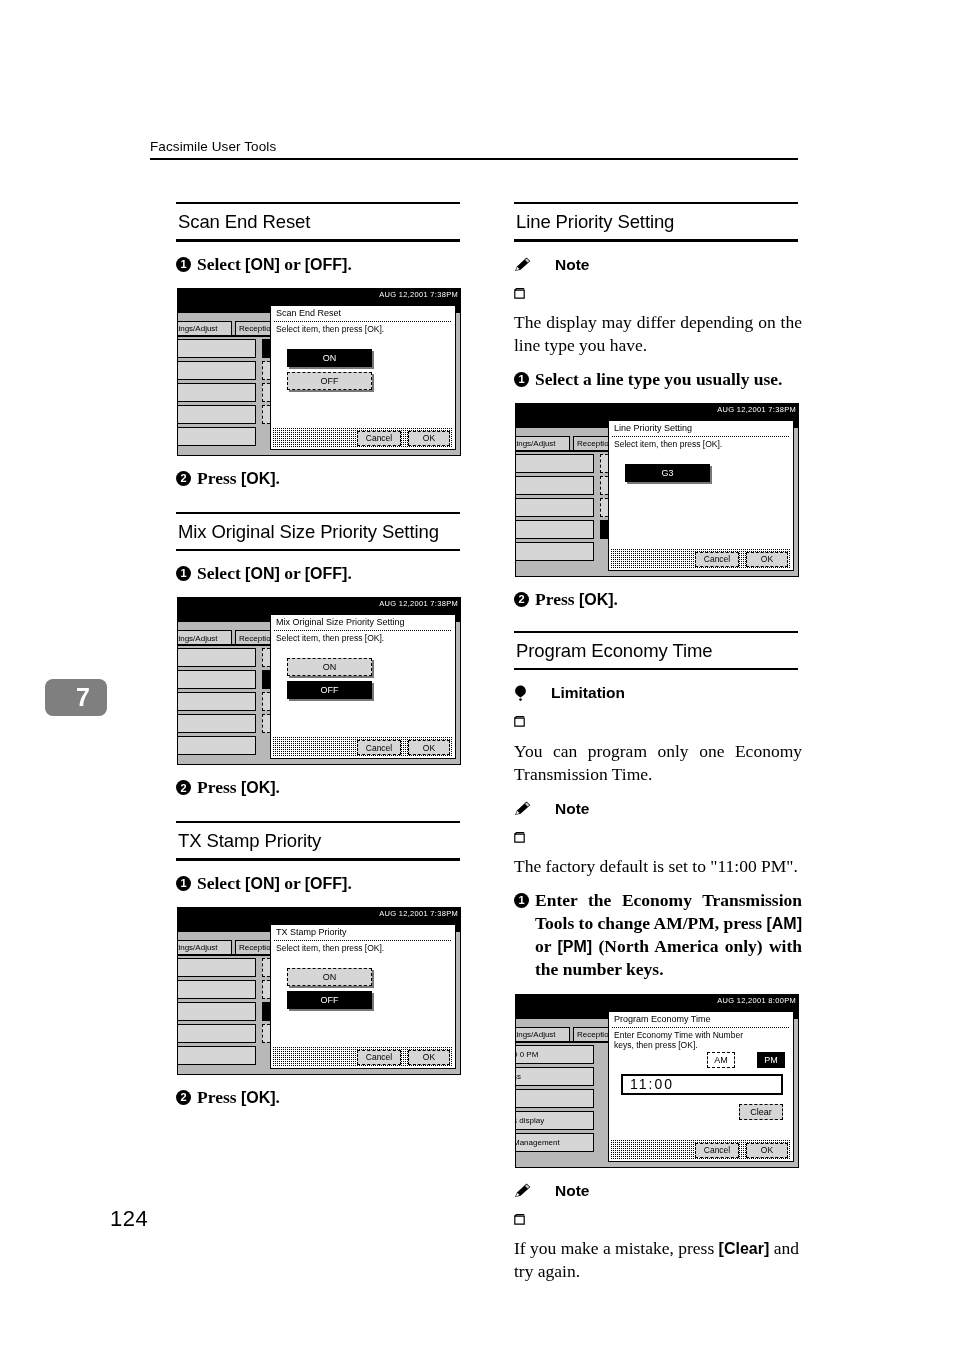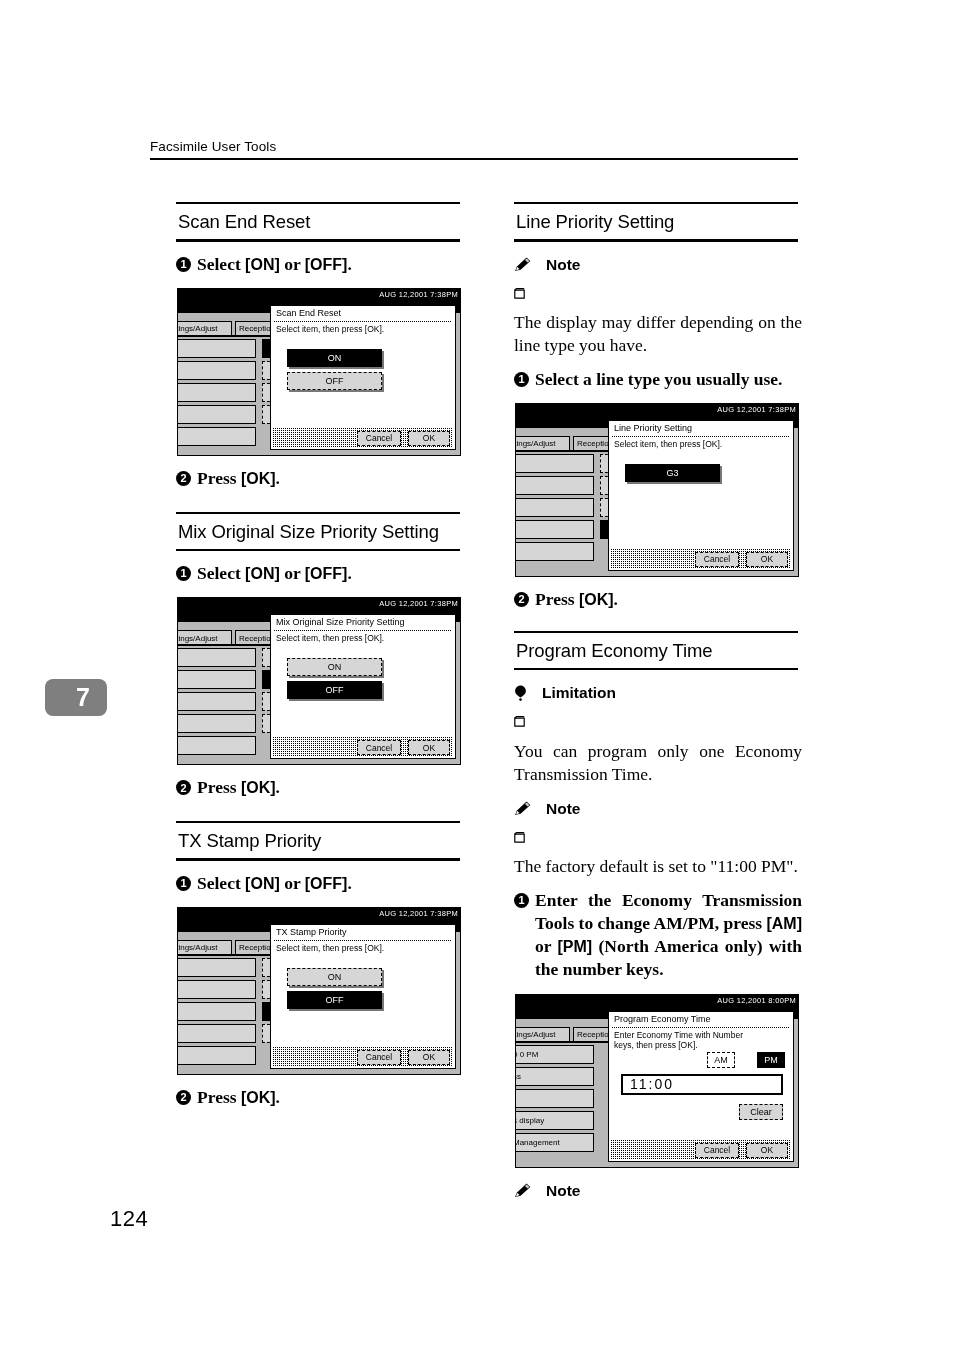--- a/index.html
+++ b/index.html
@@ -71,21 +71,21 @@
     display:flex;align-items:center;justify-content:center;
     margin-top:4px;
   }
   .step-txt{flex:1 1 auto;}
   .step-txt.just{text-align:justify;}
   .kb{font-family:"Liberation Sans", sans-serif;font-weight:bold;font-size:16px;}
 
   
   .adm{margin:14px 0 0 0;}
   .adm-head{
-    display:flex;align-items:center;gap:15px;
+    display:flex;align-items:center;gap:24px;
     font-family:"Liberation Sans", sans-serif;
     font-size:15.5px;font-weight:bold;
   }
   .adm-body{
     display:flex;align-items:flex-start;gap:7px;
     font-size:17.5px;line-height:1.3;margin-top:3px;flex-direction:column;
   }
   .adm-body .sq{
     flex:0 0 auto;margin-top:5px;
   }
@@ -166,21 +166,21 @@
   .dlg-sep{
     position:absolute;left:3px;right:3px;top:15px;height:1px;
     background:repeating-linear-gradient(to right,#000 0 1px,transparent 1px 2px);
   }
   .dlg-sub{
     position:absolute;left:5px;top:18px;font-size:8.5px;line-height:1.25;
     white-space:nowrap;
   }
   .dlg-sub.two{white-space:normal;width:150px;}
   .opt{
-    position:absolute;left:16px;width:95px;height:18px;box-sizing:border-box;
+    position:absolute;left:16px;width:85px;height:18px;box-sizing:border-box;
     border:1px dashed #000;background:#d6d6d6;
     font-size:9px;display:flex;align-items:center;justify-content:center;
     box-shadow:2px 2px 0 #777;
   }
   .opt.sel{background:#000;color:#fff;}
   .opt.o1{top:43px;}
   .opt.o2{top:66px;}
   
   .dlg-foot{
     position:absolute;left:2px;right:2px;bottom:2px;height:19px;
@@ -549,16 +549,25 @@
         <div class="adm-head">
           <span class="ico-pencil">
             <svg viewBox="0 0 17 15" width="17" height="15">
                 <polygon points="1,14 3,9.5 12.5,0.6 16.3,3.9 6.6,12.7" fill="#000"></polygon>
                 <polygon points="3.2,9.9 5.6,12.1 2,13.6" fill="#fff"></polygon>
                 <polygon points="12.6,1.6 15.4,4.1 13.7,5.6 11,3.1" fill="#cfcfcf"></polygon>
               </svg>
           </span>
           <span>Note</span>
         </div>
+        <div class="adm-body">
+          <span class="sq">
+            <svg viewBox="0 0 11 11" width="11" height="11">
+                <path d="M0.8,2.2 H10.2 V10.2 H0.8 Z" fill="#fff" stroke="#000" stroke-width="1.2"></path>
+                <path d="M0.8,2.2 L2.4,0.7 H10.2" fill="none" stroke="#000" stroke-width="1.2"></path>
+              </svg>
+          </span>
+          <span class="txt nj"><span>If you make a mistake, press </span><span class="kb">[Clear]</span><span> and try again.</span></span>
+        </div>
       </div>
     </div>
   </div>
 </div>
 
 </body></html>

